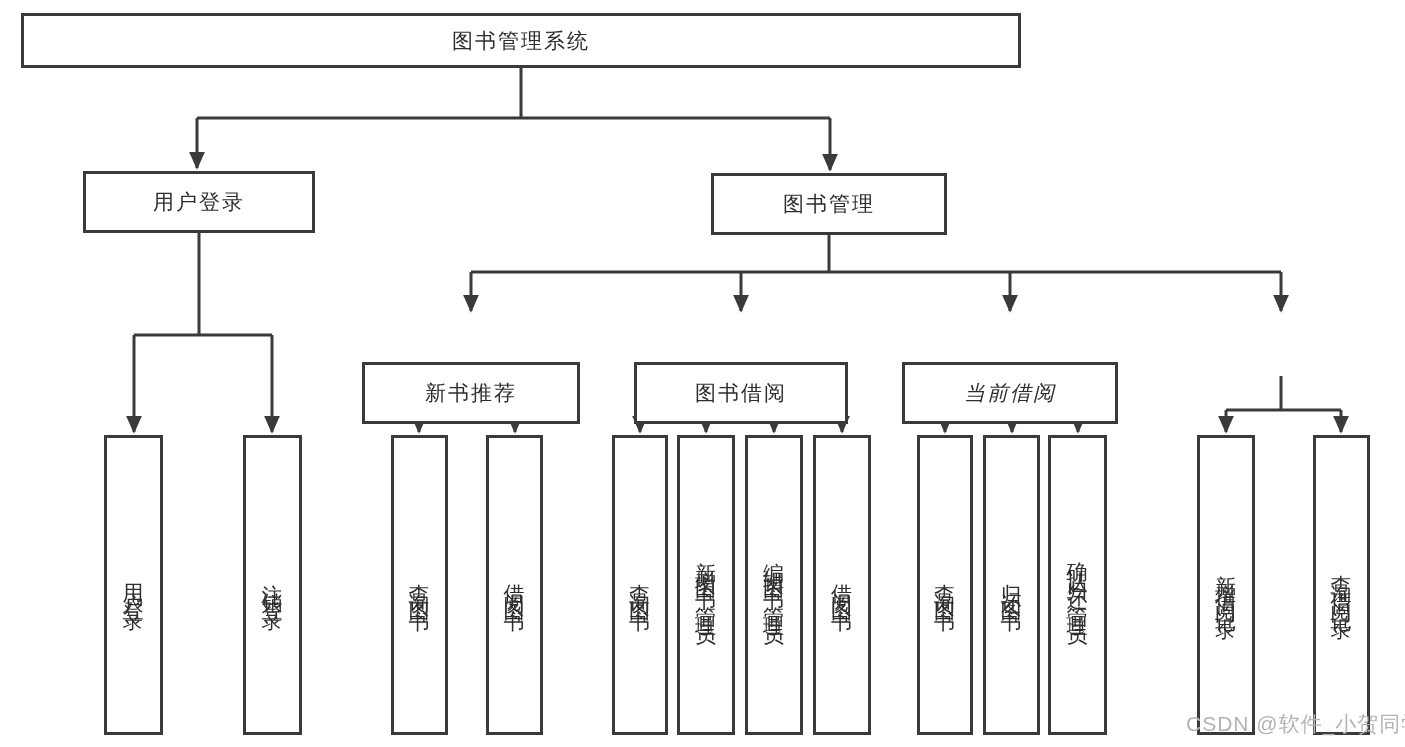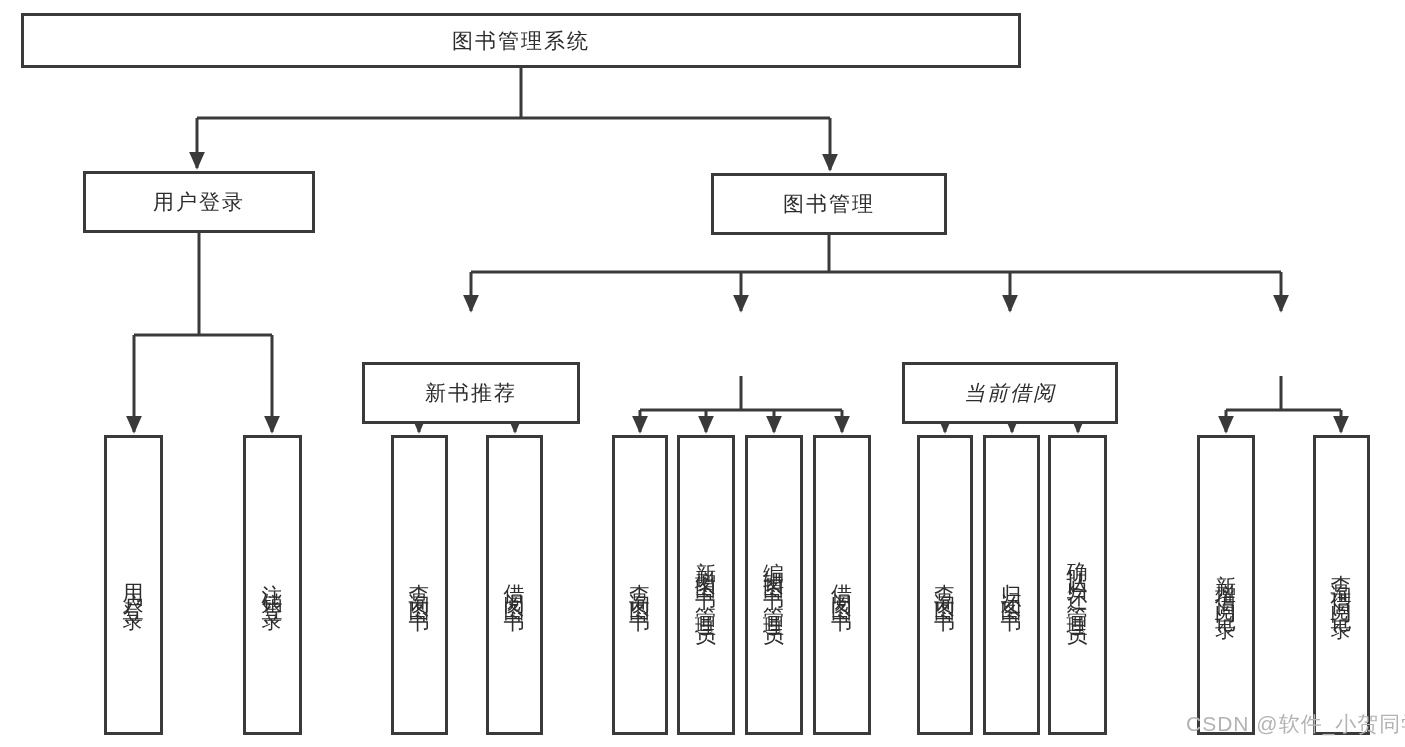--- a/index.html
+++ b/index.html
@@ -108,20 +108,23 @@
   <div class="node lvl2a">
     <span>用户登录</span>
   </div>
   <div class="node lvl2b">
     <span>图书管理</span>
   </div>
 
   <div class="node mod m0">
     <span>新书推荐</span>
   </div>
+  <div class="node mod m1">
+    <span>图书借阅</span>
+  </div>
   <div class="node mod m2">
     <span>当前借阅</span>
   </div>
 
   <div class="node leaf" style="left:104px;width:59px;">
     <span class="vtext">用户登录</span>
   </div>
   <div class="node leaf" style="left:243px;width:59px;">
     <span class="vtext">注销登录</span>
   </div>

